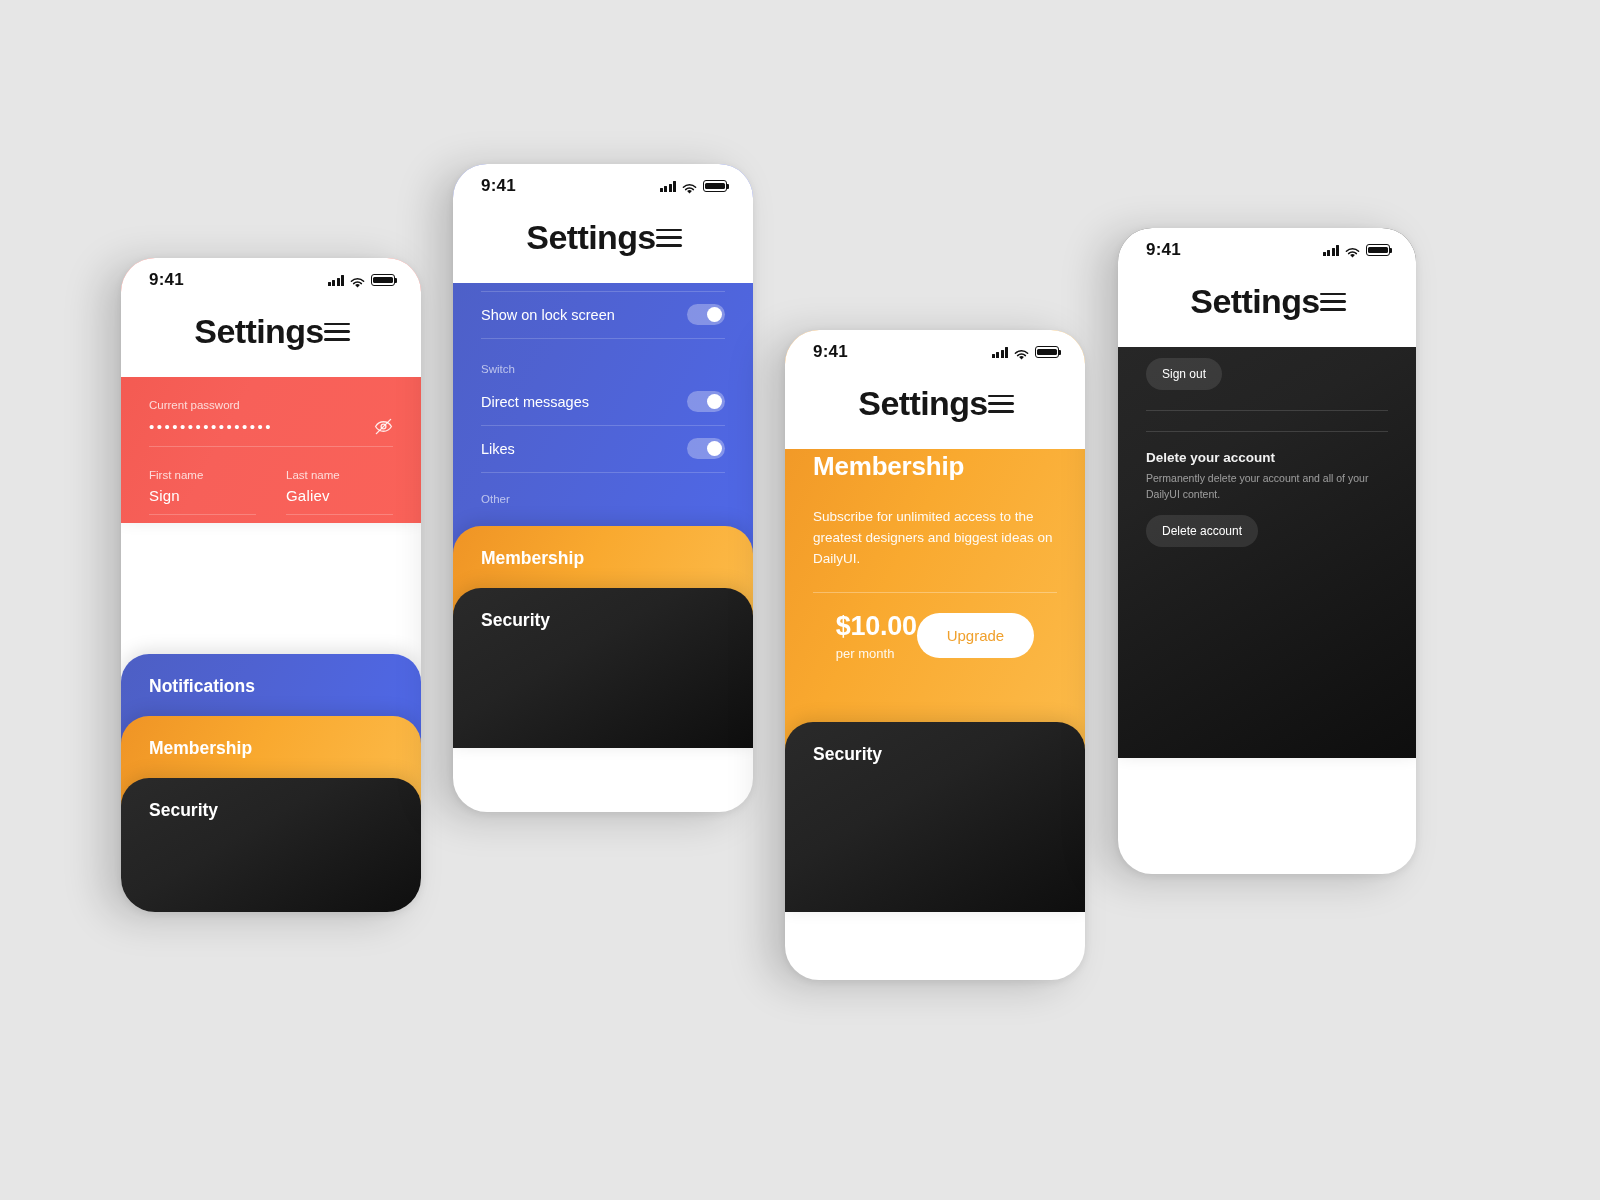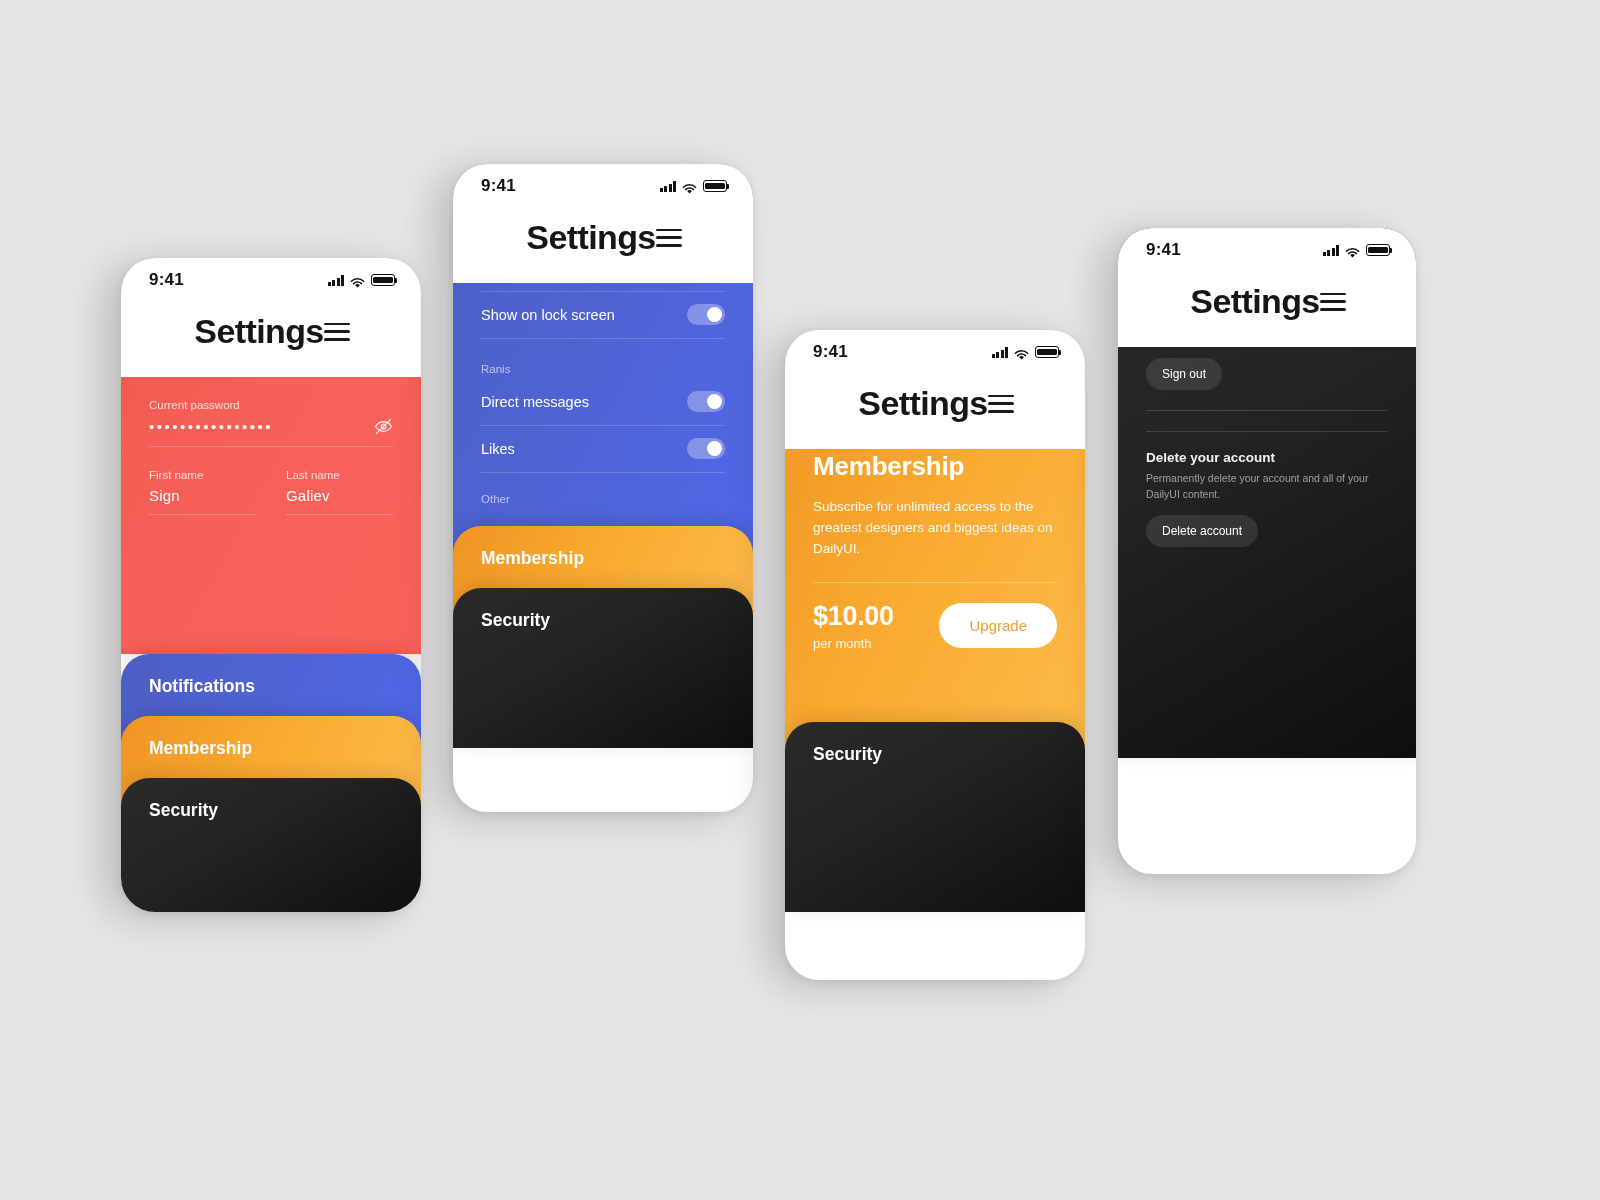--- a/index.html
+++ b/index.html
@@ -90,23 +90,23 @@
   .tog-label { font-size: 14.5px; color:#fff; }
   .toggle { width: 38px; height: 21px; border-radius: 11px; background: rgba(255,255,255,0.30);
             position: relative; flex: 0 0 auto; }
   .toggle i { position:absolute; top:2.6px; width:15.8px; height:15.8px; border-radius:50%; }
   .toggle.off i { left: 2.6px;  background: #93a2e8; }
   .toggle.on  i { right: 2.6px; background: #ffffff; }
 
   
   .memb-kicker { font-size: 14.5px; color: rgba(255,255,255,0.92); font-weight: 400; }
   .memb-head { font-size: 26px; line-height: 1.22; font-weight: 700; color:#fff; margin-top: 20px; letter-spacing: -0.2px; }
-  .memb-desc { font-size: 13.5px; line-height: 1.55; color: rgba(255,255,255,0.95); margin-top: 14px; }
+  .memb-desc { font-size: 13.5px; line-height: 1.55; color: rgba(255,255,255,0.95); margin-top: 24px; }
   .memb-rule { height:1px; background: rgba(255,255,255,0.30); margin: 22px 0 18px 0; }
-  .memb-foot { display:flex; align-items:center; justify-content:space-between; }
+  .memb-foot { display:flex; align-items:center; justify-content:center; }
   .price { font-size: 27px; font-weight: 700; color:#fff; letter-spacing: -0.3px; }
   .per { font-size: 13px; color: rgba(255,255,255,0.92); margin-top: 4px; }
   .btn-upgrade {
     background:#fff; color:#f0a02c; font-size:15px; border:none;
     padding: 14px 30px; border-radius: 24px; cursor:pointer;
     font-family:"Liberation Sans", sans-serif;
   }
 
   
   .sec-sub { font-size: 13.5px; font-weight: 700; color:#f2f2f2; }
@@ -152,21 +152,21 @@
 
       <div class="hdr">
         <span class="hdr-title">Settings</span>
         <span class="burger">
             <span></span>
             <span></span>
             <span></span>
           </span>
       </div>
 
-      <div class="card red" style="top:0; height:396px;">
+      <div class="card red" style="top:0; height:265px;">
         <div class="wm" style="right:16px; top:14px;">
           <svg width="62" height="62" viewBox="0 0 62 62" fill="none" stroke="rgba(255,255,255,0.16)" stroke-width="2">
             <circle cx="31" cy="31" r="29"></circle>
               <circle cx="31" cy="24" r="9"></circle>
             <path d="M15 54a16 16 0 0 1 32 0"></path>
           </svg>
         </div>
         <div class="card-pad">
           <div class="card-title">Personal information</div>
 
@@ -266,21 +266,21 @@
                 <i></i>
               </span>
           </div>
           <div class="tog-row">
             <span class="tog-label">Show on lock screen</span>
             <span class="toggle on">
                 <i></i>
               </span>
           </div>
 
-          <div class="grp-label" style="margin-top:24px;">Ranis</div>
+          <div class="grp-label" style="margin-top:24px;">Switch</div>
           <div class="tog-row">
             <span class="tog-label">Direct messages</span>
             <span class="toggle on">
                 <i></i>
               </span>
           </div>
           <div class="tog-row">
             <span class="tog-label">Likes</span>
             <span class="toggle on">
                 <i></i>

